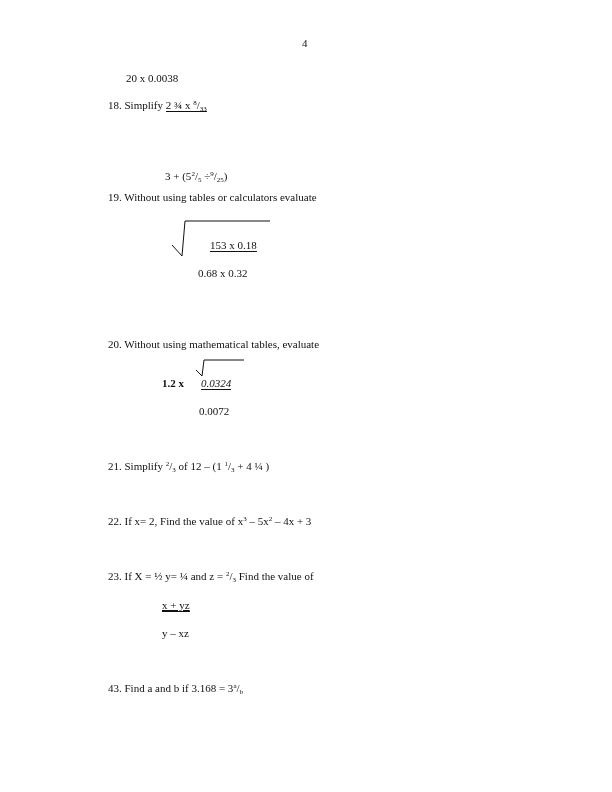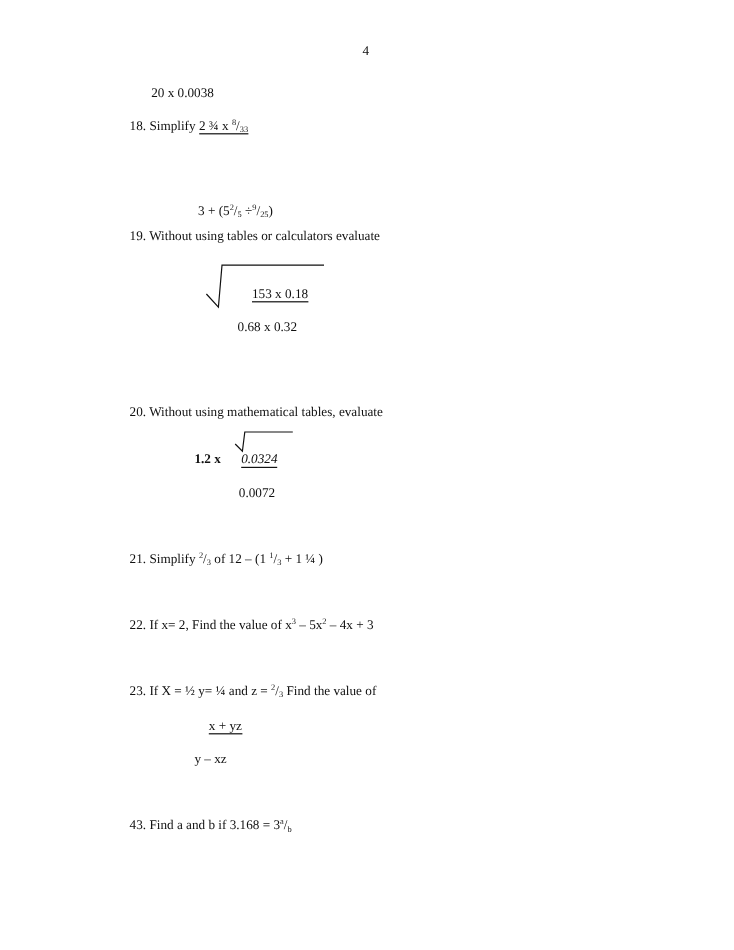--- a/index.html
+++ b/index.html
@@ -45,31 +45,31 @@
 </div>
 <svg style="position:absolute; left:194px; top:358px;" width="52" height="22">
   <polyline points="2,12 8,18 10,2 50,2" fill="none" stroke="#111" stroke-width="1"></polyline>
 </svg>
 <div class="abs" style="left:162px; top:378px;font-weight:bold;">1.2 x</div>
 <div class="abs ul" style="left:201px; top:378px;font-style:italic;">0.0324</div>
 <div class="abs" style="left:199px; top:406px;">0.0072</div>
 
 <div class="abs" style="left:108px; top:461px;">
   <span>21.</span>
-  <span>Simplify </span><sup>2</sup><span>/</span><sub>3</sub><span> of 12 – (1 </span><sup>1</sup><span>/</span><sub>3</sub><span> + 1 ¼ )</span>
+  <span>Simplify </span><sup>2</sup><span>/</span><sub>3</sub><span> of 12 – (1 </span><sup>1</sup><span>/</span><sub>3</sub><span> + 4 ¼ )</span>
 </div>
 
 <div class="abs" style="left:108px; top:516px;">
   <span>22.</span>
   <span>If x= 2, Find the value of x</span><sup>3</sup><span> – 5x</span><sup>2</sup><span> – 4x + 3</span>
 </div>
 
 <div class="abs" style="left:108px; top:571px;">
   <span>23.</span>
   <span>If X = ½ y= ¼ and z = </span><sup>2</sup><span>/</span><sub>3</sub><span> Find the value of</span>
 </div>
-<div class="abs ul" style="left:174px; top:600px;">x + yz</div>
+<div class="abs ul" style="left:162px; top:600px;text-decoration:underline;">x + yz</div>
 <div class="abs" style="left:162px; top:628px;">y – xz</div>
 
 <div class="abs" style="left:108px; top:683px;">
   <span>43.</span>
   <span>Find a and b if 3.168 = 3</span><sup>a</sup><span>/</span><sub>b</sub>
 </div>
 
 </body></html>

